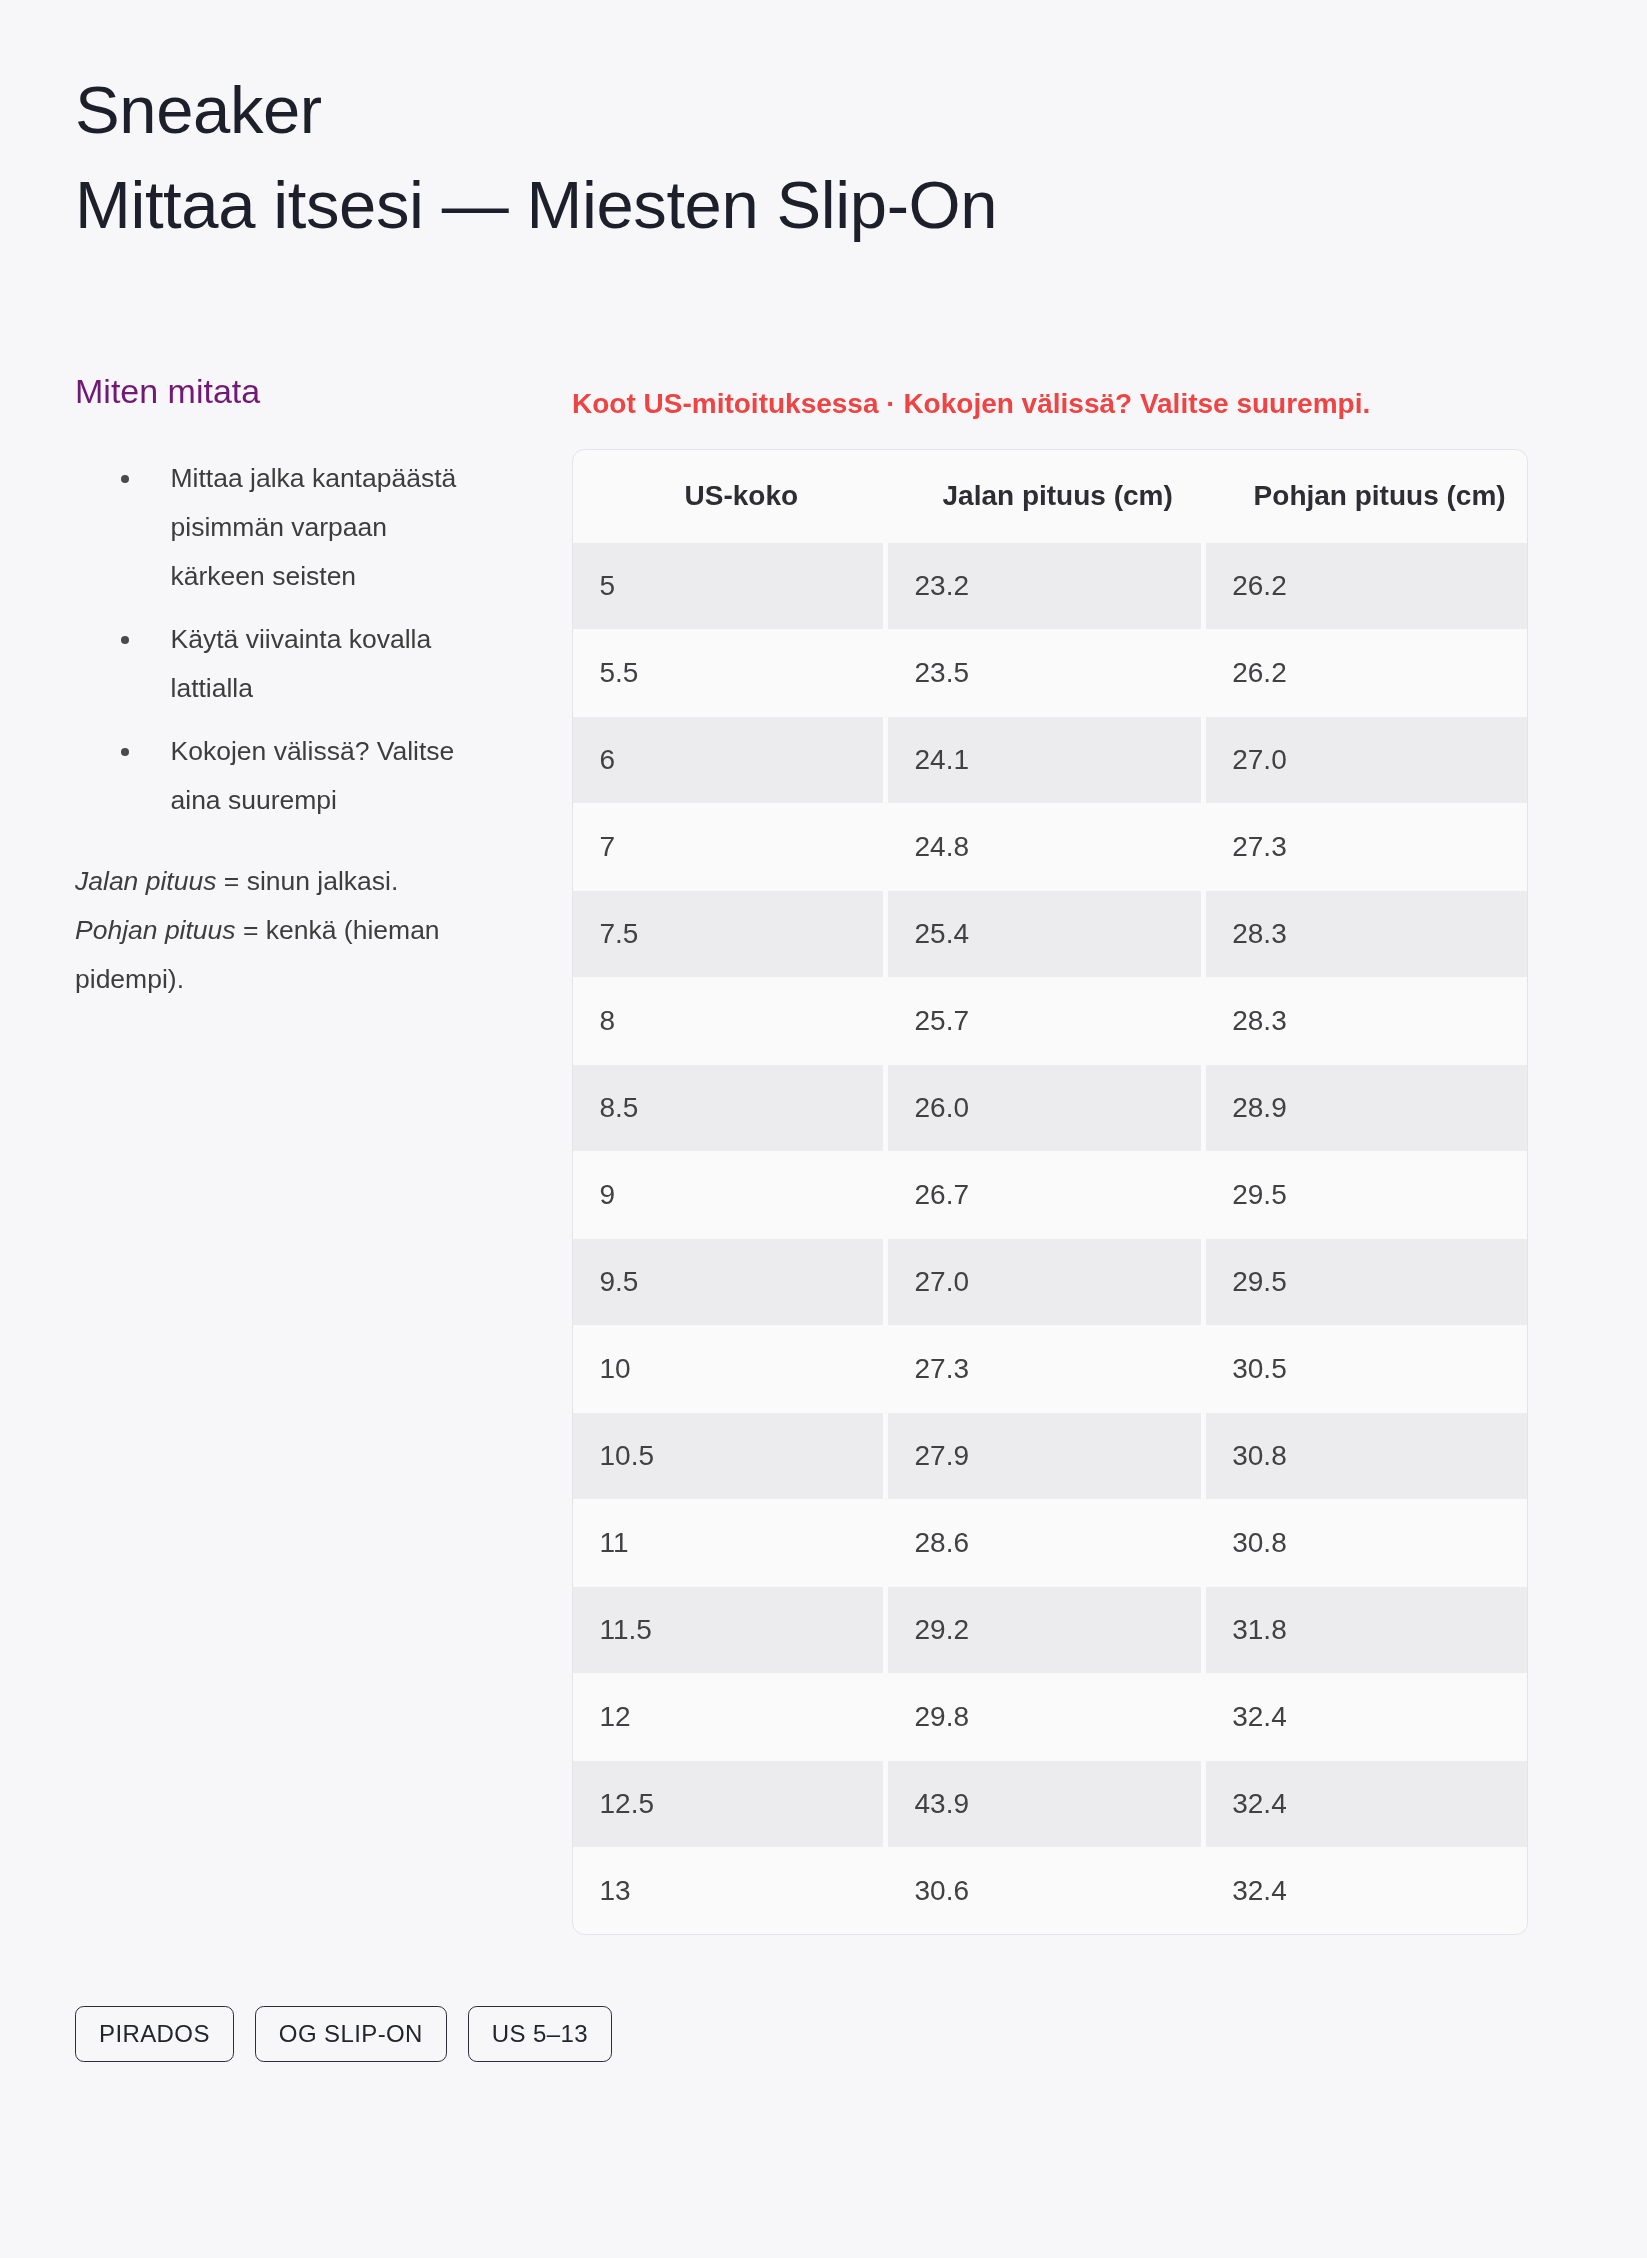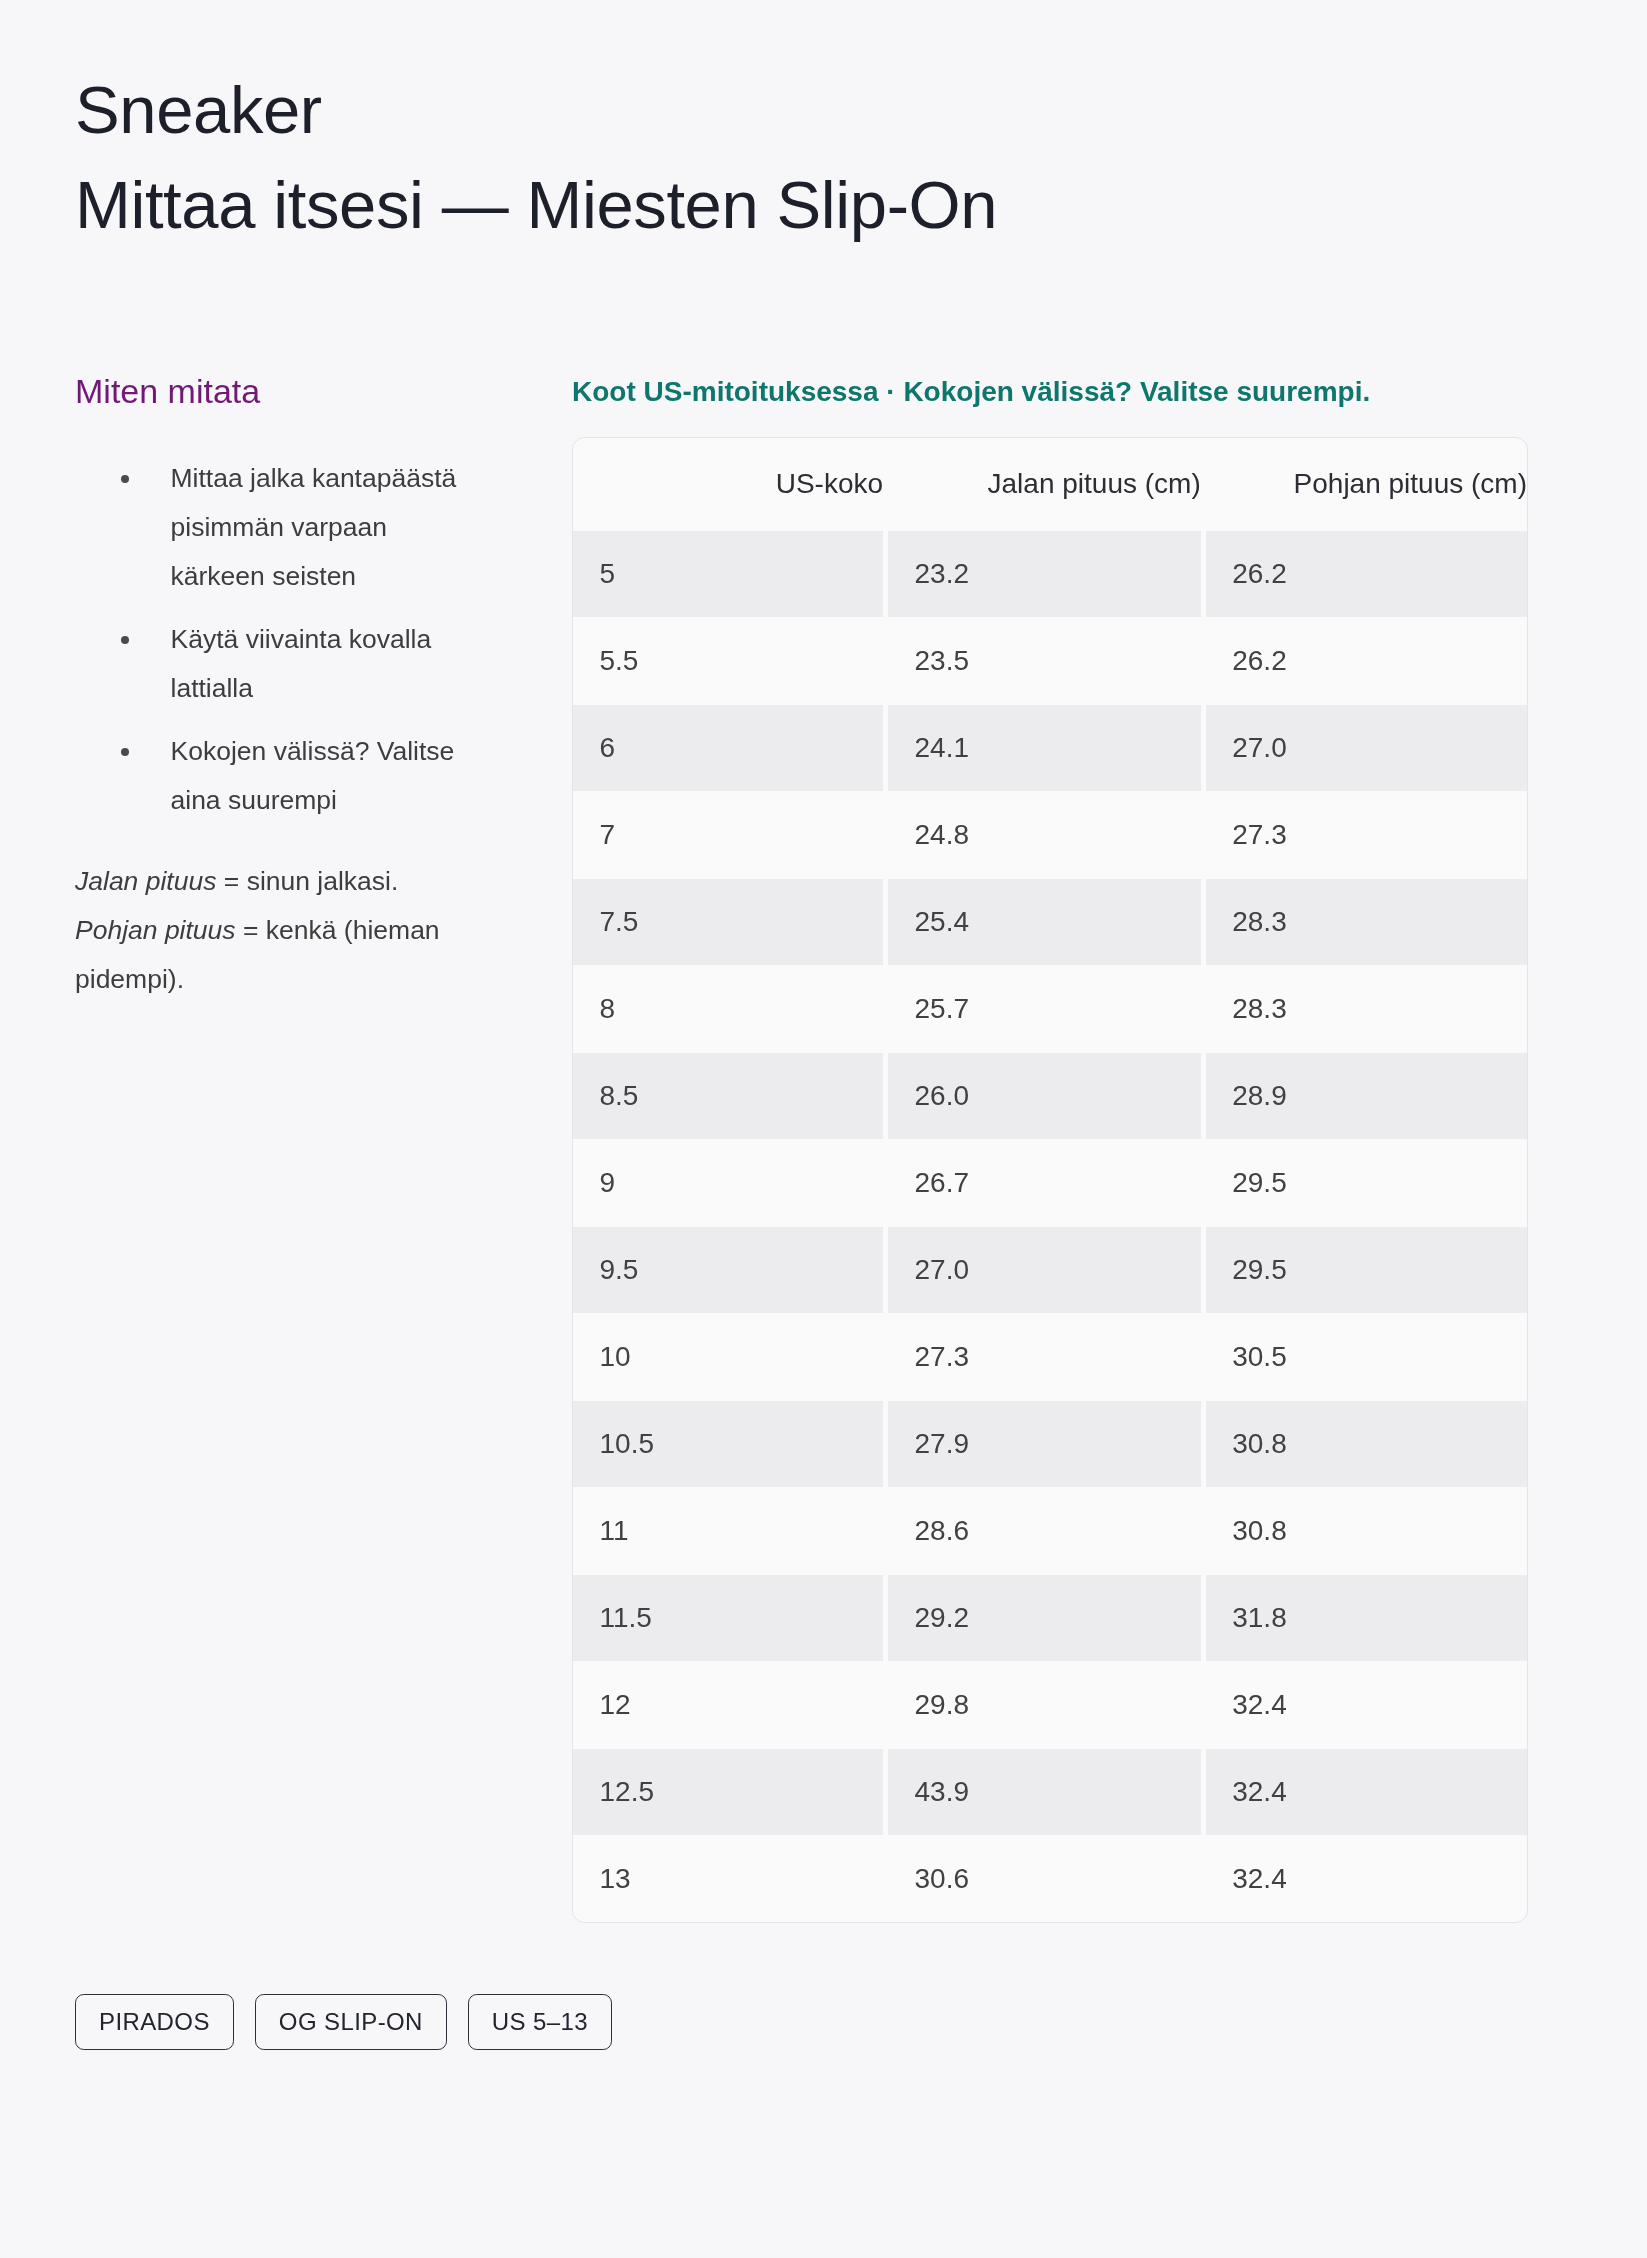--- a/index.html
+++ b/index.html
@@ -45,36 +45,36 @@
   ul.tips li{padding-left:26.5px;margin:0 0 14px 0;}
   ul.tips li::marker{color:#4a4a4a;}
   .note{
     margin:32px 0 0 0;width:371px;
     font-size:26.5px;line-height:1.85;
   }
   .note .it{font-style:italic;}
 
   .table-col{flex:1;margin-left:97px;}
   .caption{
-    margin:0 0 25px 0;
+    margin:12px 0 25px 0;
     font-size:28px;font-weight:700;line-height:41px;
-    color:#0f766e;
+    color:#ef4444;
   }
   .card{
     background:var(--card-bg);
     border:0.9px solid var(--card-border);
     border-radius:12.4px;
     overflow:hidden;
   }
   table{width:100%;border-collapse:separate;border-spacing:0;}
   col.c1{width:32.5%;} col.c2{width:33.3%;} col.c3{width:34.2%;}
   th{
     height:92px;padding:0 0 0 26.5px;
-    text-align:right;vertical-align:middle;
-    font-size:28px;font-weight:400;color:#2d2d33;
+    text-align:center;vertical-align:middle;
+    font-size:28px;font-weight:700;color:#2d2d33;
   }
   td{
     height:87px;padding:0 0 0 26.5px;
     vertical-align:middle;
     font-size:28px;color:var(--table-text);
     border-top:1.8px solid var(--card-bg);
   }
   th+th, td+td{border-left:5.3px solid var(--card-bg);}
   tbody tr:nth-child(odd) td{background:var(--row-stripe);}
 

